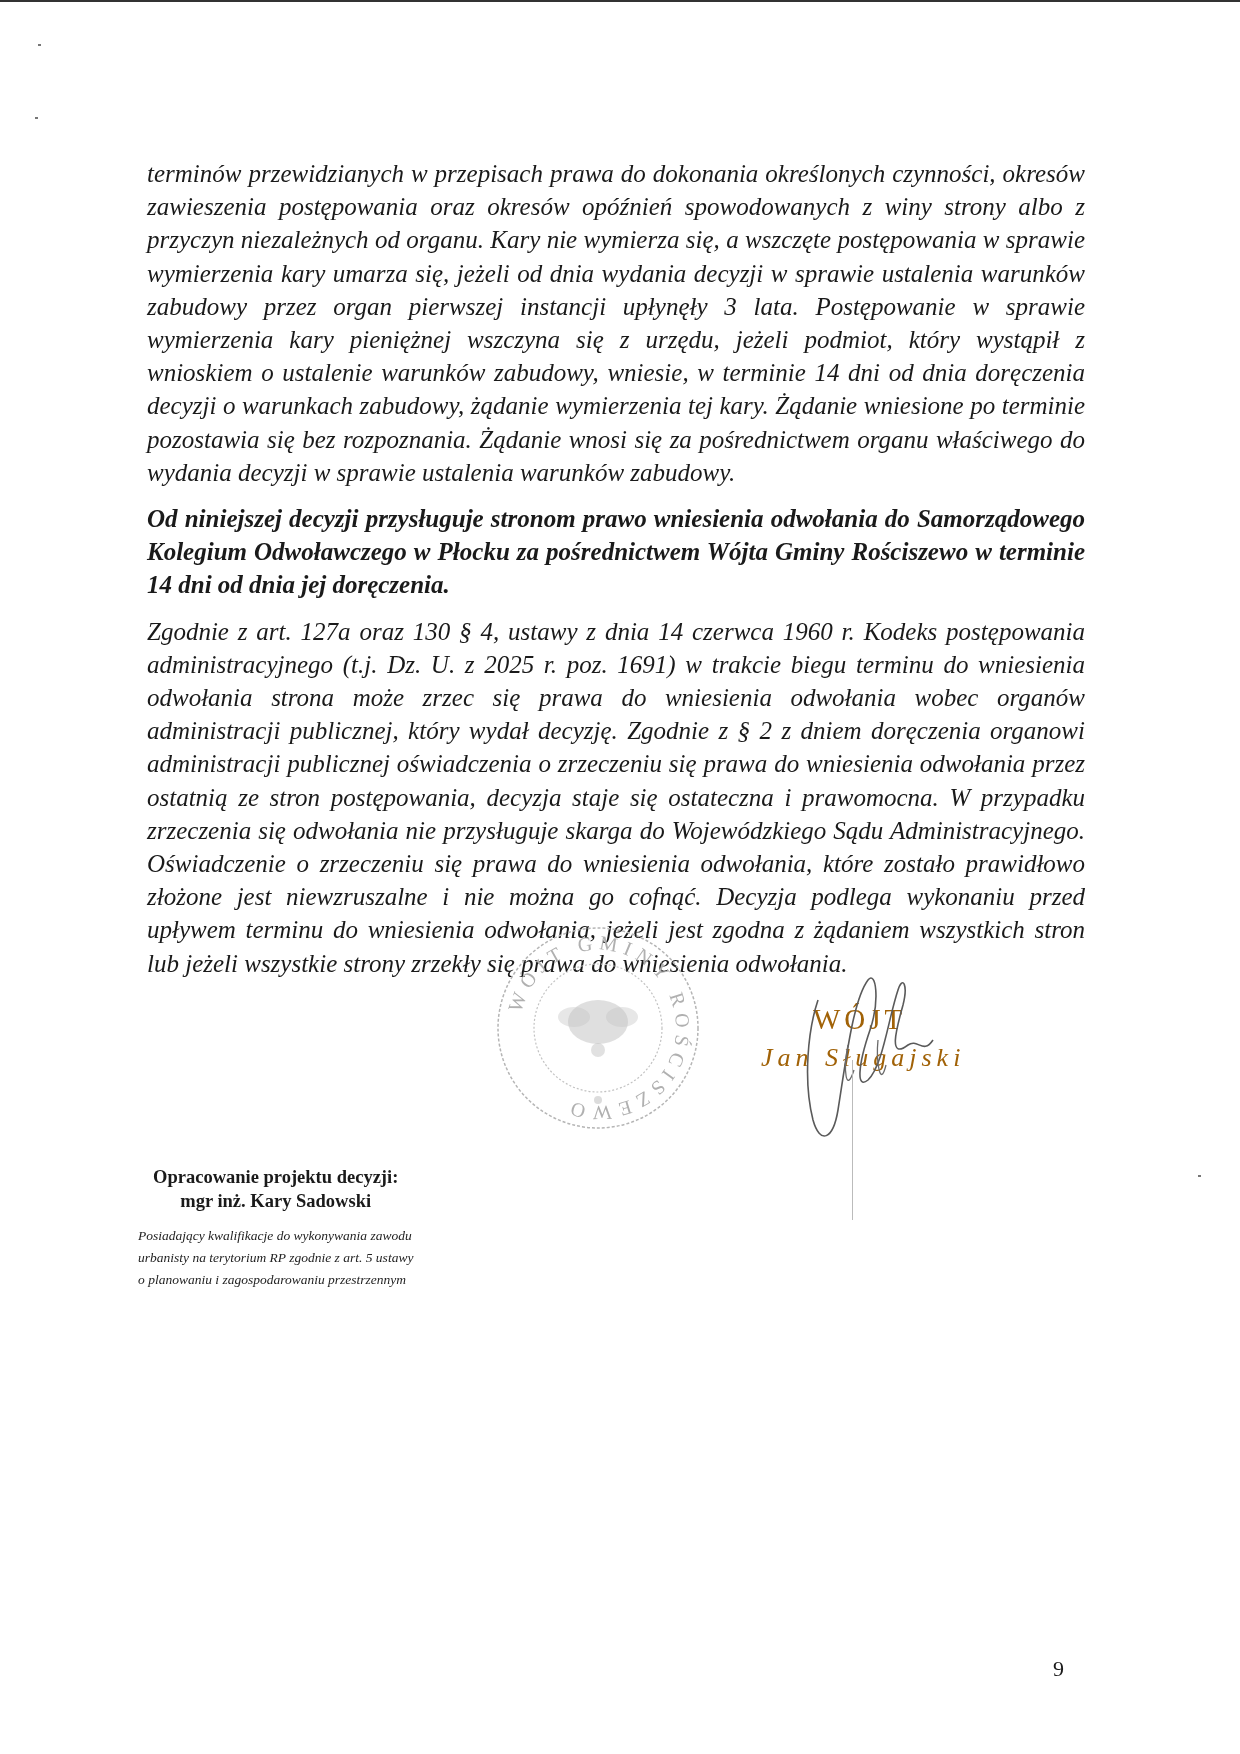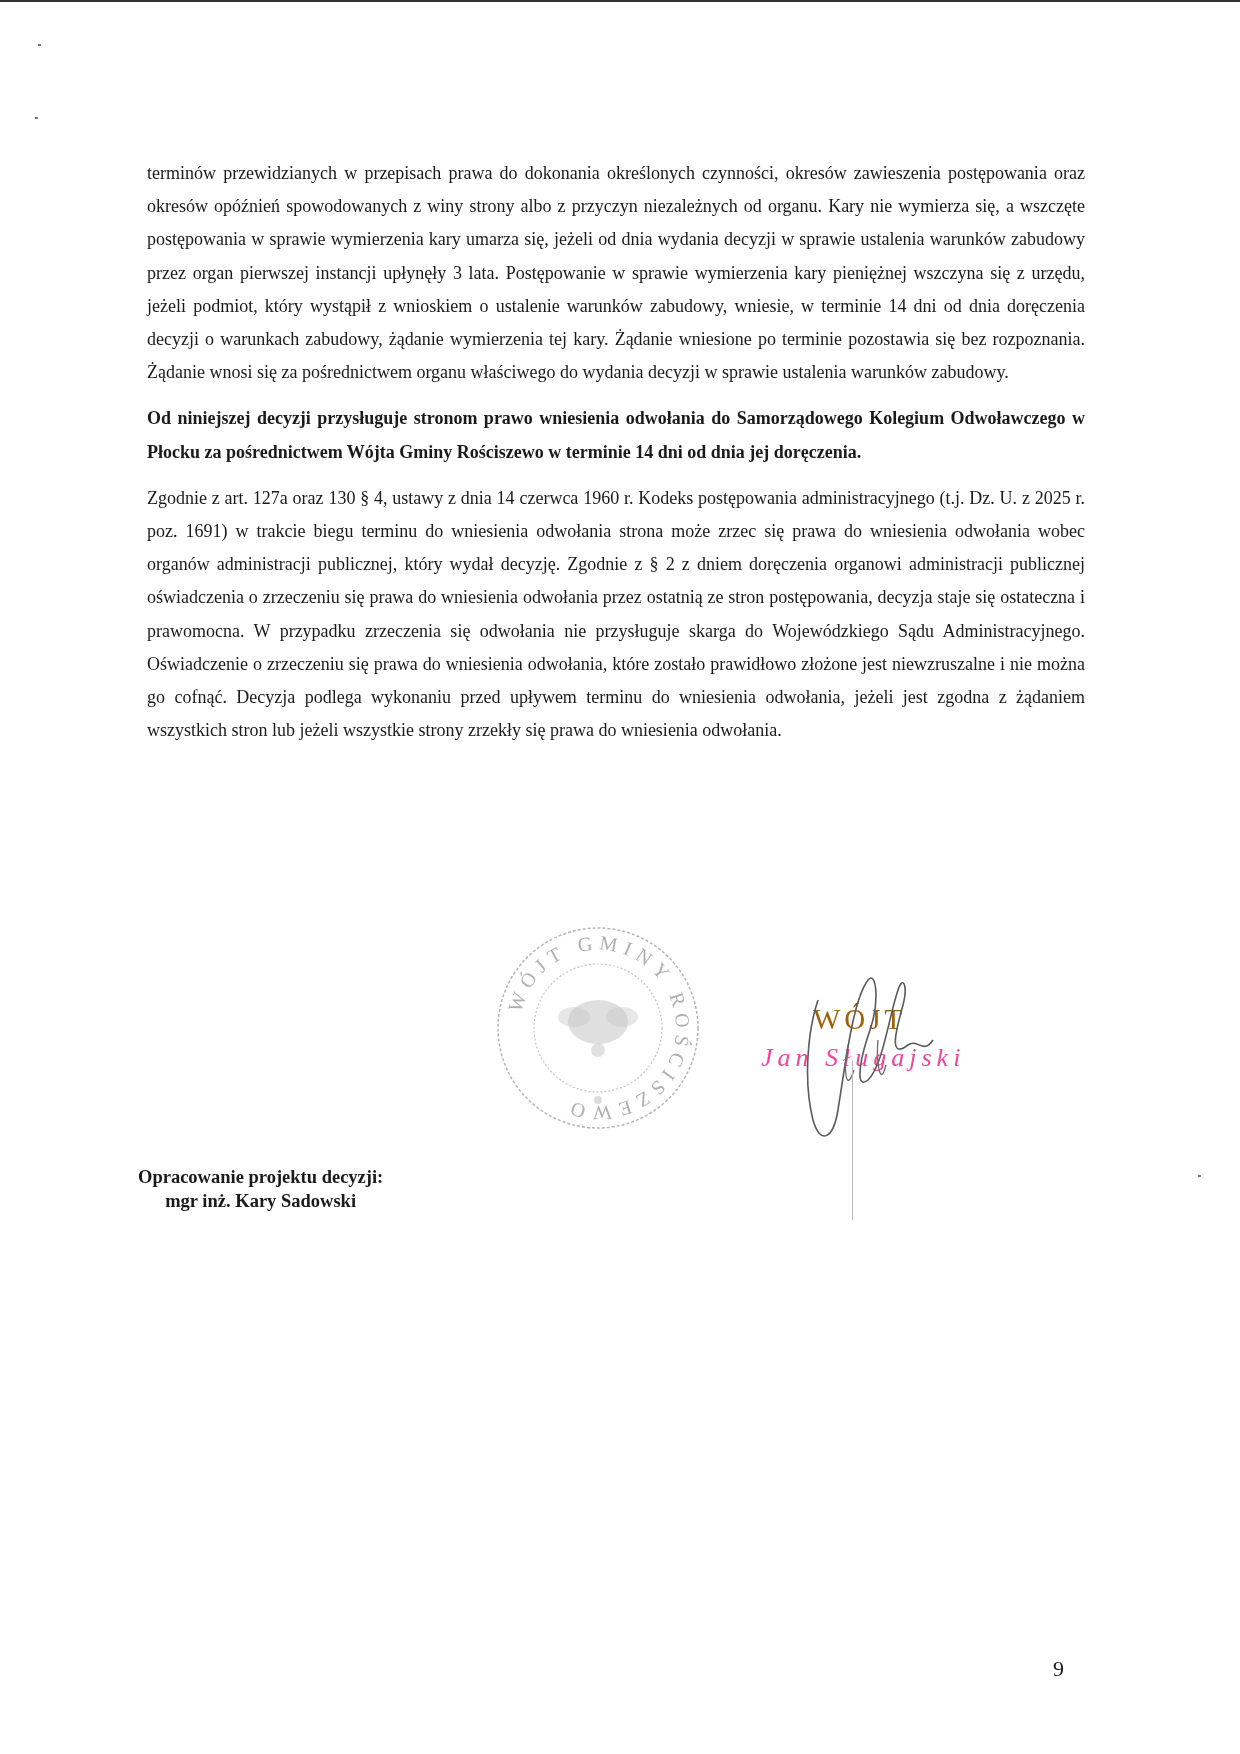--- a/index.html
+++ b/index.html
@@ -1,26 +1,26 @@
 <!DOCTYPE html>
 <html><head>
   <meta charset="utf-8">
   <style>
     html, body { margin: 0; padding: 0; background: #ffffff; }
     body { width: 1240px; height: 1754px; position: relative; overflow: hidden; font-family: "Liberation Serif", "DejaVu Serif", serif; color: #1a1a1a; }
     .scan-edge { position: absolute; left: 0; top: 0; width: 1240px; height: 2px; background: #333; }
     .speck { position: absolute; width: 3px; height: 2px; background: #777; }
     .content { position: absolute; left: 147px; top: 157px; width: 938px; }
-    p.body { margin: 0; font-size: 18px; line-height: 33.2px; text-align: justify; }
+    p.body { margin: 0; font-size: 25px; line-height: 33.2px; text-align: justify; font-style: italic; }
     p.body + p.body { margin-top: 13px; }
     p.bold { font-weight: bold; }
     .stamp { position: absolute; left: 492px; top: 922px; width: 212px; height: 212px; }
     .signature { position: absolute; left: 758px; top: 960px; width: 260px; height: 220px; }
     .sig-title { position: absolute; left: 55px; top: 43px; font-size: 29px; letter-spacing: 4px; color: #a16207; font-family: "Liberation Serif", serif; }
-    .sig-name { position: absolute; left: 3px; top: 83px; font-size: 26px; letter-spacing: 5px; color: #ec4899; font-style: italic; font-family: "Liberation Serif", serif; white-space: nowrap; }
+    .sig-name { position: absolute; left: 3px; top: 83px; font-size: 26px; letter-spacing: 5px; color: #a16207; font-style: italic; font-family: "Liberation Serif", serif; white-space: nowrap; }
     .sig-svg { position: absolute; left: 0; top: 0; }
     .author { position: absolute; left: 138px; top: 1165px; }
     .author-head { font-weight: bold; font-size: 18.5px; line-height: 24px; margin: 0; text-align: center; }
     .author-note { font-style: italic; font-size: 13.5px; line-height: 22px; margin-top: 12px; color: #222; }
     .page-number { position: absolute; left: 1053px; top: 1656px; font-size: 22px; }
     .mark-line { position: absolute; left: 852px; top: 1060px; width: 1px; height: 160px; background: #bbb; }
   </style>
 </head>
 <body>
 
@@ -61,15 +61,20 @@
   <svg class="sig-svg" width="260" height="220" viewBox="0 0 260 220">
     <path d="M60,40 C50,70 45,120 55,160 C62,185 75,180 80,150 C88,100 95,40 110,20 C118,10 122,40 112,70 C100,105 98,130 110,120 C125,105 130,60 140,30 C145,15 150,25 145,45 C138,70 130,100 150,85 C160,78 165,95 175,80" fill="none" stroke="#5a5a5a" stroke-width="1.6"></path>
     <path d="M90,85 C85,110 88,135 96,110 M120,80 C118,100 122,130 128,105" fill="none" stroke="#6a6a6a" stroke-width="1.3"></path>
   </svg>
 </div>
 <div class="mark-line"></div>
 
 <div class="author">
   <p class="author-head">Opracowanie projektu decyzji:</p>
   <p class="author-head">mgr inż. Kary Sadowski</p>
+  <div class="author-note">
+    <div>Posiadający kwalifikacje do wykonywania zawodu</div>
+    <div>urbanisty na terytorium RP zgodnie z art. 5  ustawy</div>
+    <div>o planowaniu i zagospodarowaniu przestrzennym</div>
+  </div>
 </div>
 
 <div class="page-number">9</div>
 
 </body></html>

